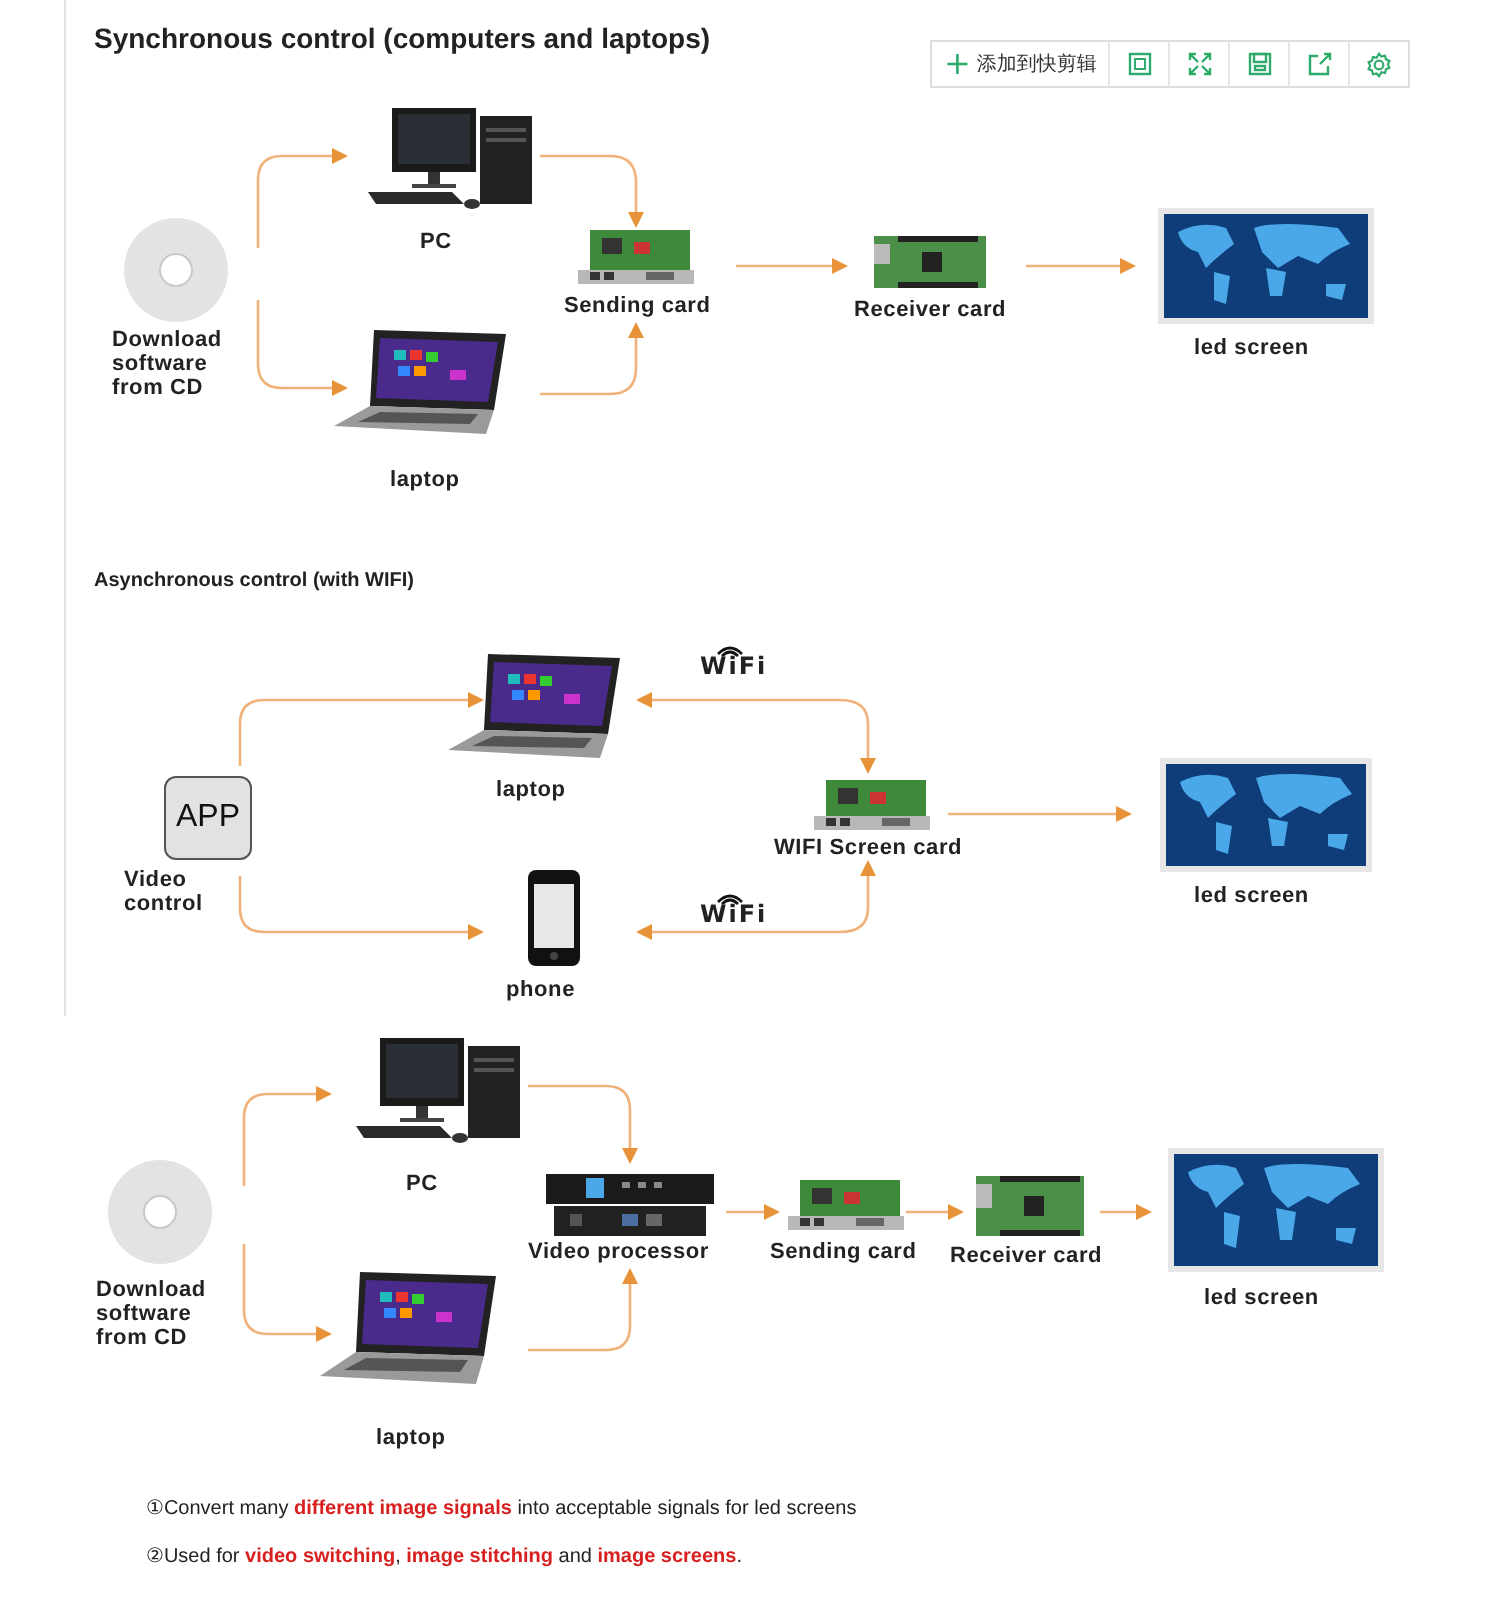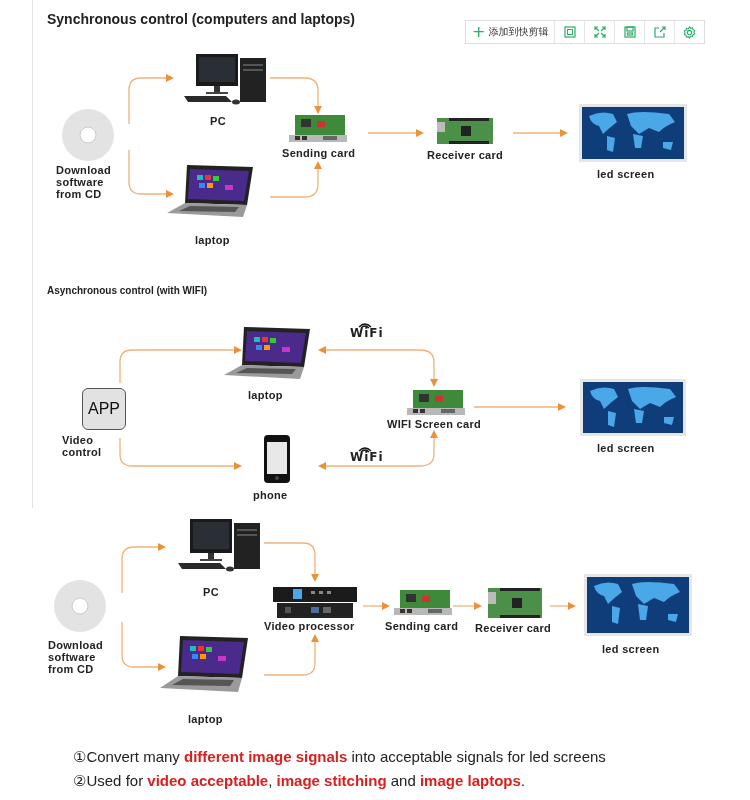--- a/index.html
+++ b/index.html
@@ -7,21 +7,21 @@
   .vline{position:absolute;left:32px;top:0;width:1px;height:508px;background:#e2e2e8;}
   .h{position:absolute;font-weight:bold;font-size:14px;color:#222;}
   .lbl{position:absolute;font-size:11px;color:#222;letter-spacing:0.3px;text-align:left;line-height:12px;white-space:nowrap;font-weight:bold;}
   .toolbar{position:absolute;left:465px;top:20px;height:22px;border:1px solid #ddd;display:flex;background:#fff;}
   .tb-add{display:flex;align-items:center;padding:0 6px;font-size:10px;color:#333;border-right:1px solid #e5e5e5;font-family:"DejaVu Sans",sans-serif;}
   .tb-add .plus{color:#2eaa6a;font-size:16px;margin-right:3px;line-height:10px;}
   .tb-btn{width:29px;display:flex;align-items:center;justify-content:center;border-right:1px solid #e5e5e5;}
   .tb-btn:last-child{border-right:none;}
   svg.arrows{position:absolute;left:0;top:0;}
   .img{position:absolute;}
-  .note{position:absolute;left:73px;font-size:15px;color:#222;white-space:nowrap;}
+  .note{position:absolute;left:73px;font-size:10px;color:#222;white-space:nowrap;}
   .note .r{color:#d8201f;font-weight:bold;}
 </style>
 </head>
 <body>
 
 <div class="vline"></div>
 
 <div class="toolbar">
   <div class="tb-add">
     <span class="plus">+</span>
@@ -292,14 +292,14 @@
   <rect x="0" y="0" width="108" height="62" fill="#e6e6e6"></rect>
     <rect x="3" y="3" width="102" height="56" fill="#0f3d7a"></rect>
   <path d="M10 12 Q22 6 34 10 L38 18 Q30 24 24 30 L20 22 Q12 20 10 12Z M28 32 L36 34 L34 50 L28 48Z M48 10 Q60 6 90 10 L96 18 Q86 22 80 28 L70 24 L60 30 L52 22 Z M54 30 L64 32 L62 46 L56 46Z M84 40 L94 40 L92 48 L84 46Z" fill="#4aa8e8"></path>
 </svg>
 <div class="lbl" style="left:602px;top:643px;width:72px;">led screen</div>
 
 <div class="note" style="top:748px;">
   <span>①Convert many </span><span class="r">different image signals</span><span> into acceptable signals for led screens</span>
 </div>
 <div class="note" style="top:772px;">
-  <span>②Used for </span><span class="r">video acceptable</span><span>, </span><span class="r">image stitching</span><span> and </span><span class="r">image laptops</span><span>.</span>
+  <span>②Used for </span><span class="r">video switching</span><span>, </span><span class="r">image stitching</span><span> and </span><span class="r">image screens</span><span>.</span>
 </div>
 
 </body></html>

